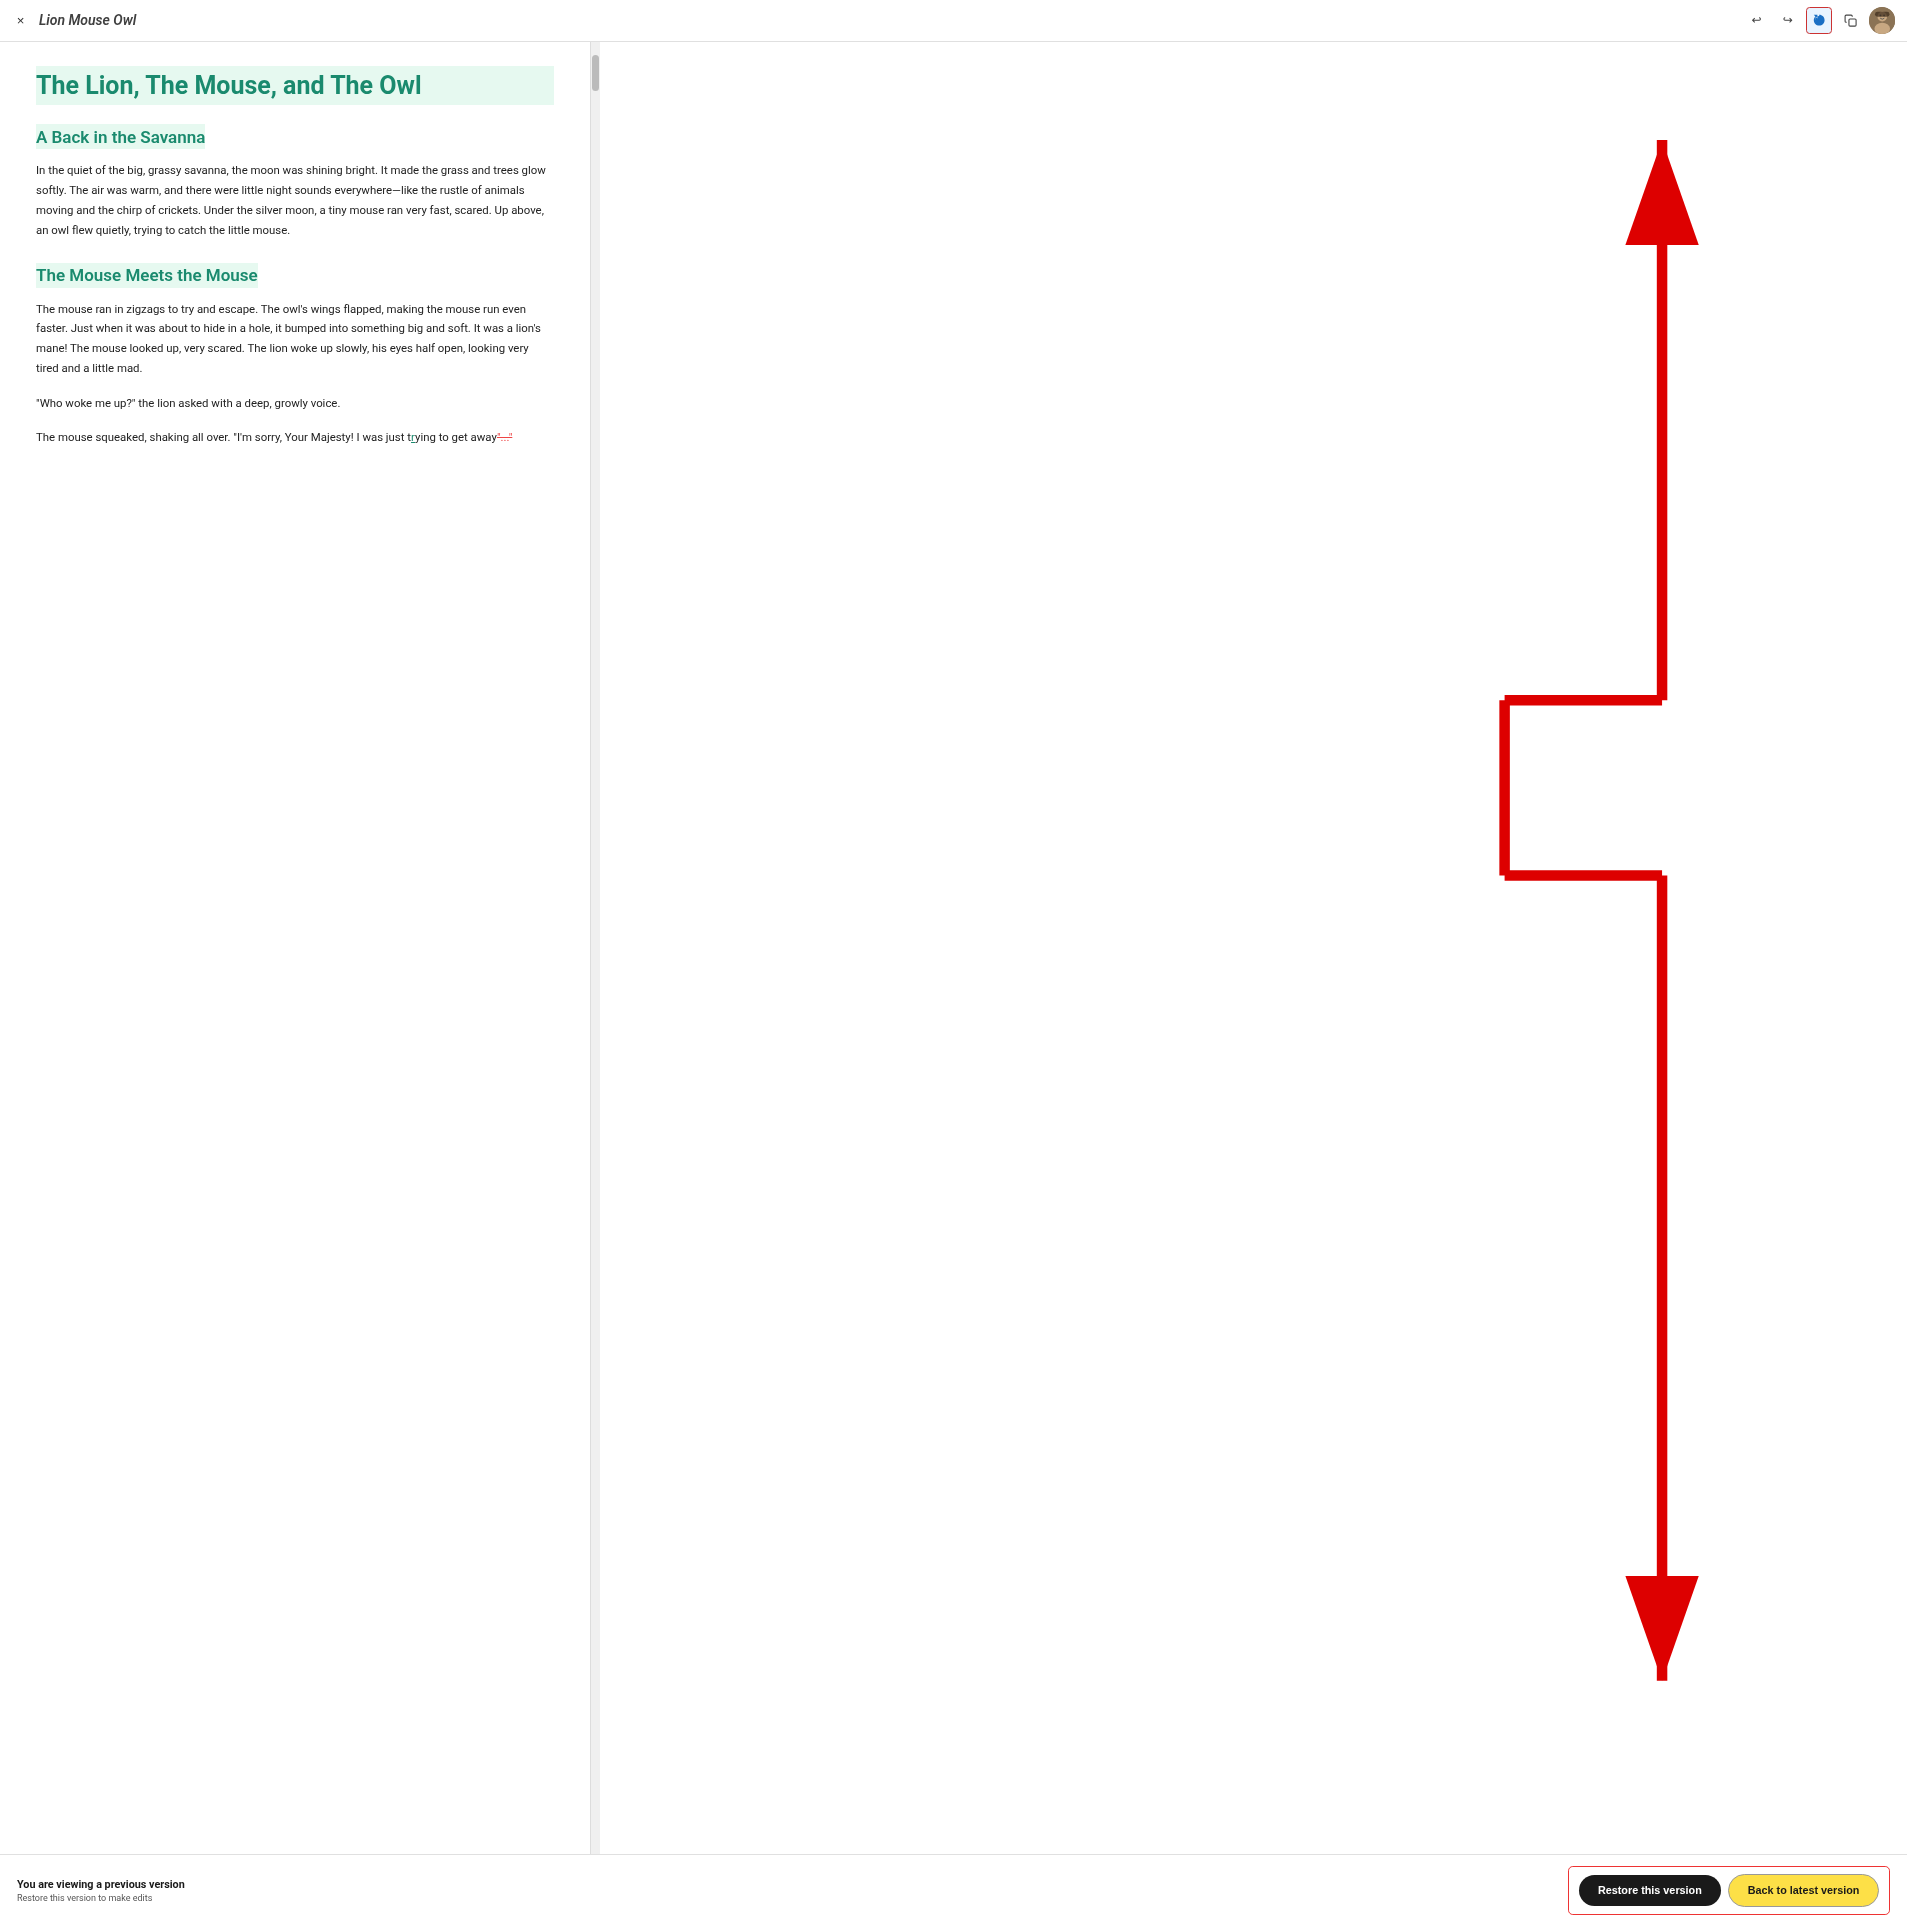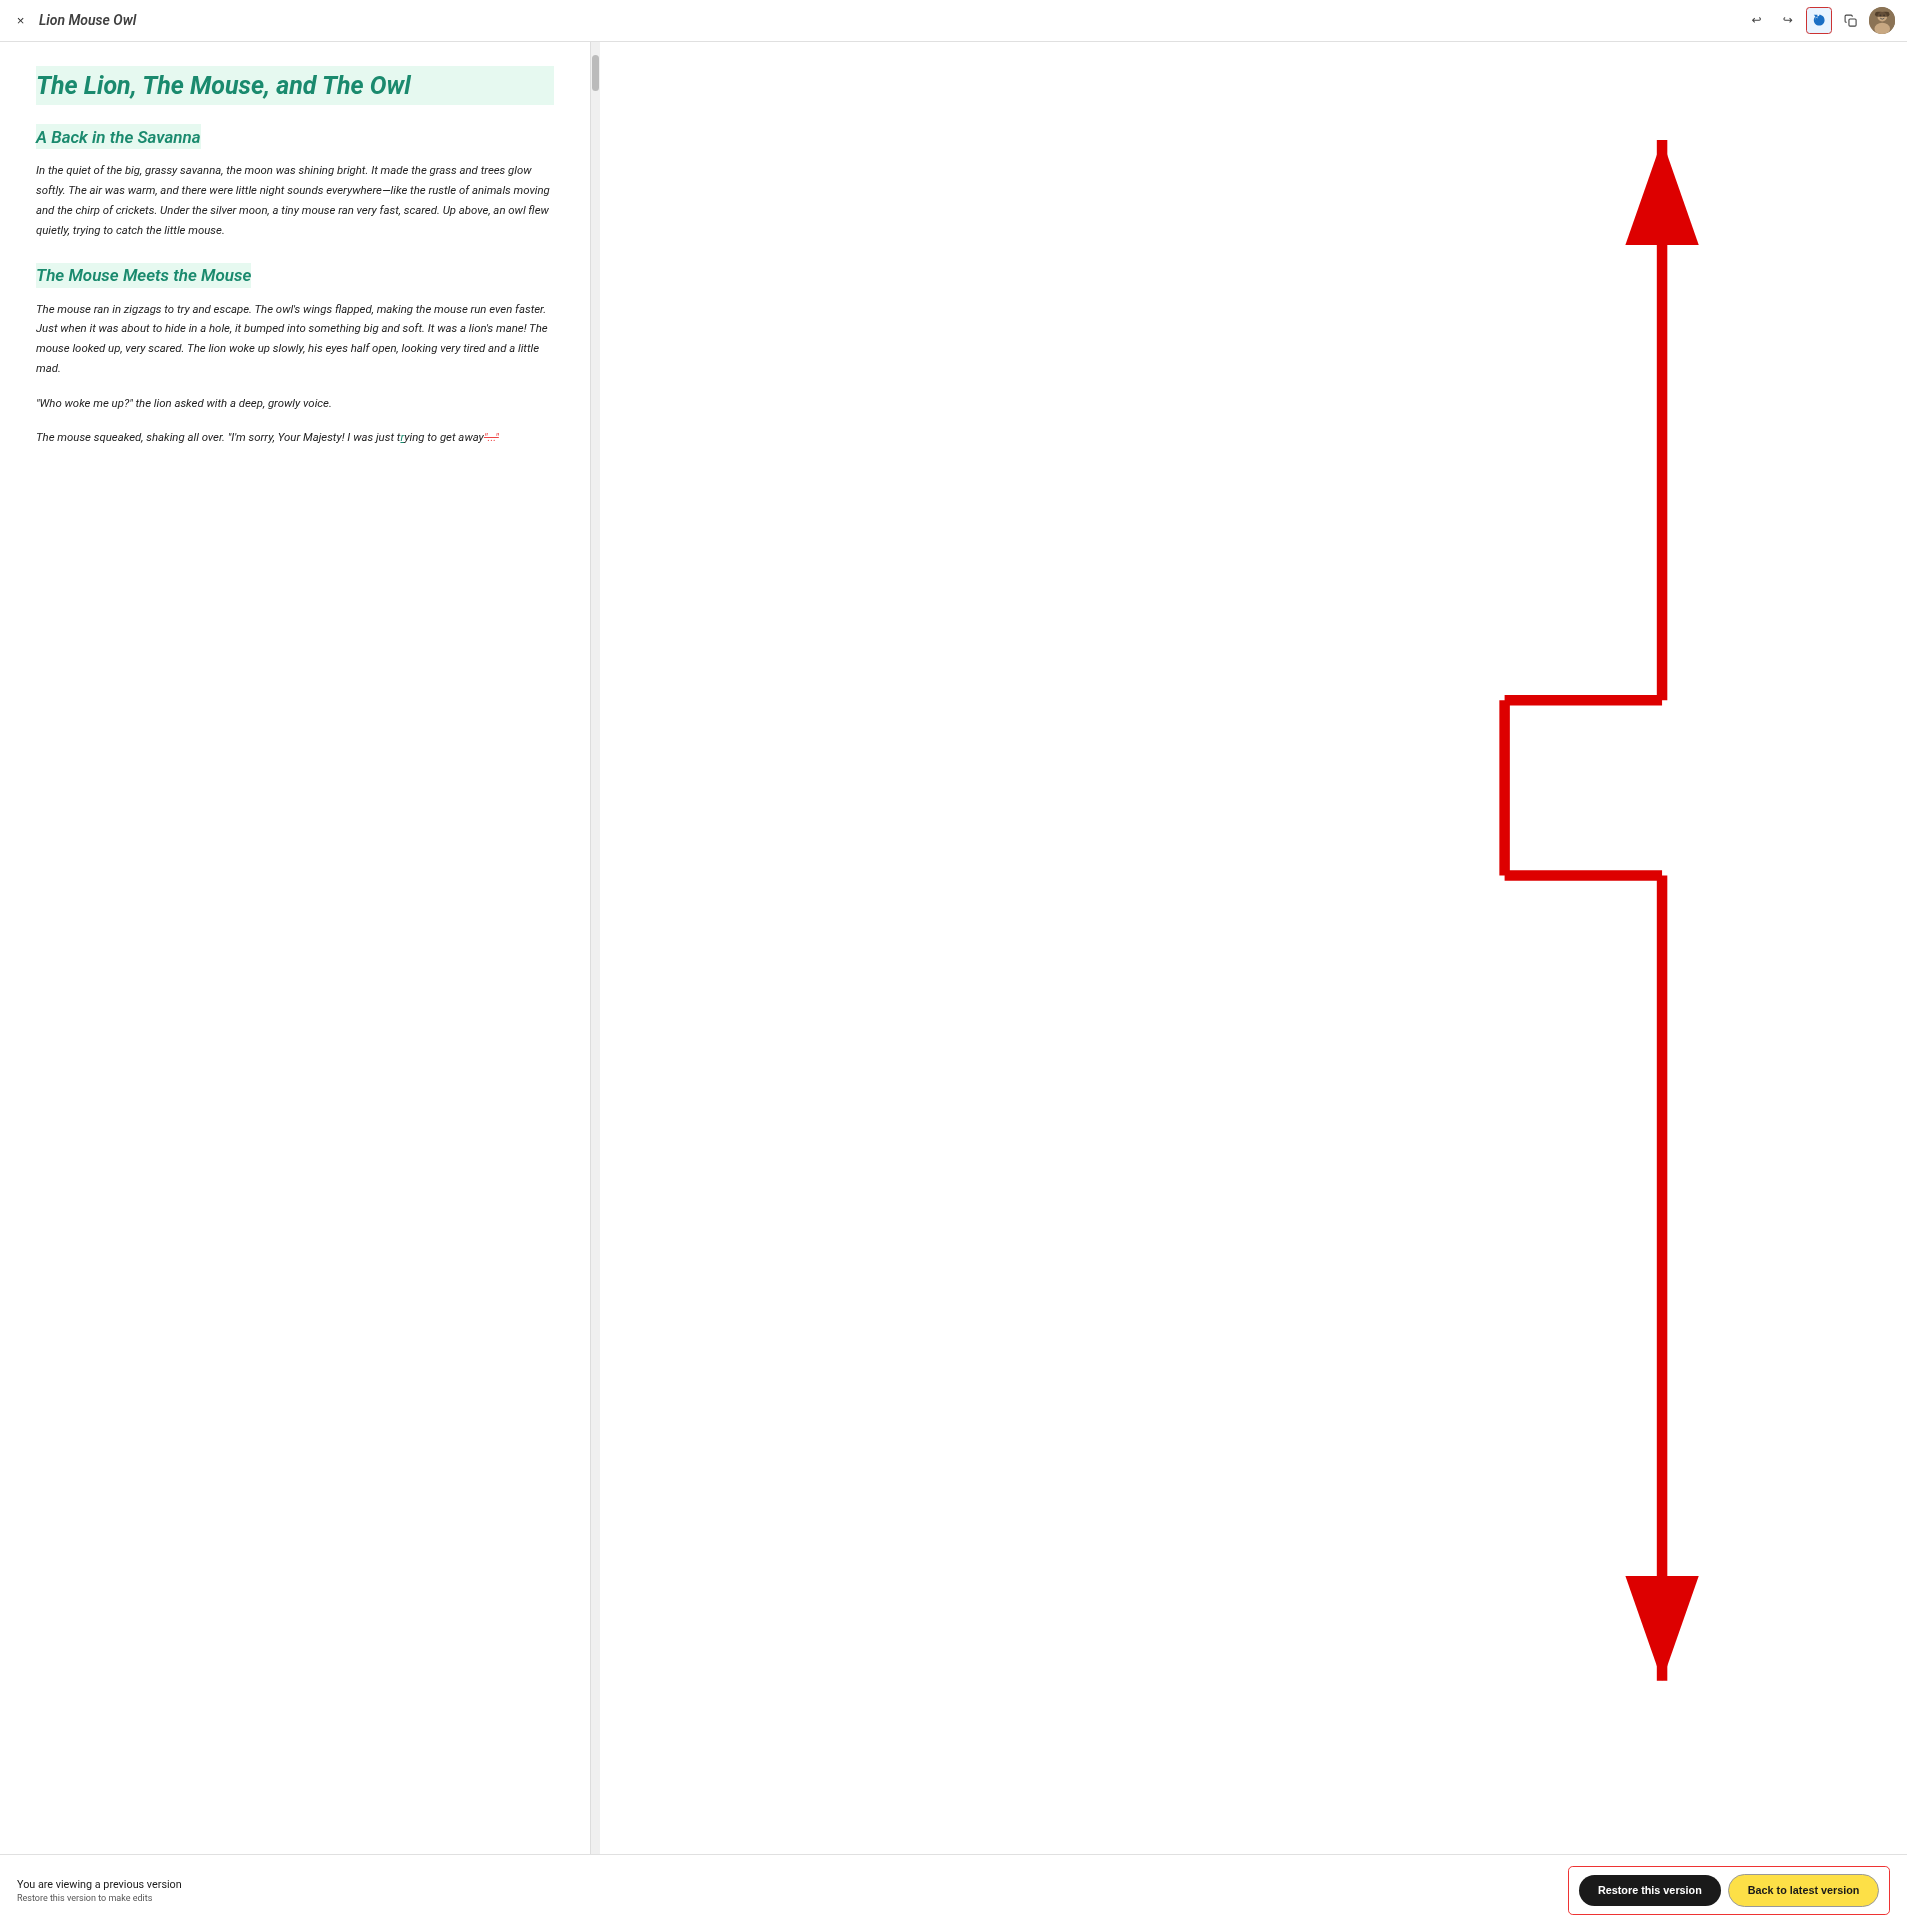--- a/index.html
+++ b/index.html
@@ -92,21 +92,20 @@
       color: white;
       cursor: pointer;
     }
 
     
     .content-wrapper {
       display: flex;
       flex: 1;
       overflow: hidden;
       position: relative;
-      font-style: italic;
     }
 
     .main-content {
       flex: 1;
       overflow-y: auto;
       padding: 24px 36px 24px 36px;
       max-width: 590px;
     }
 
     
@@ -175,21 +174,21 @@
     }
 
     .footer-info {
       display: flex;
       flex-direction: column;
       gap: 2.4px;
     }
 
     .footer-title {
       font-size: 10.8px;
-      font-weight: 400;
+      font-weight: 700;
       color: #1a1a1a;
     }
 
     .footer-subtitle {
       font-size: 9px;
       color: #555;
     }
 
     .footer-buttons {
       display: flex;

